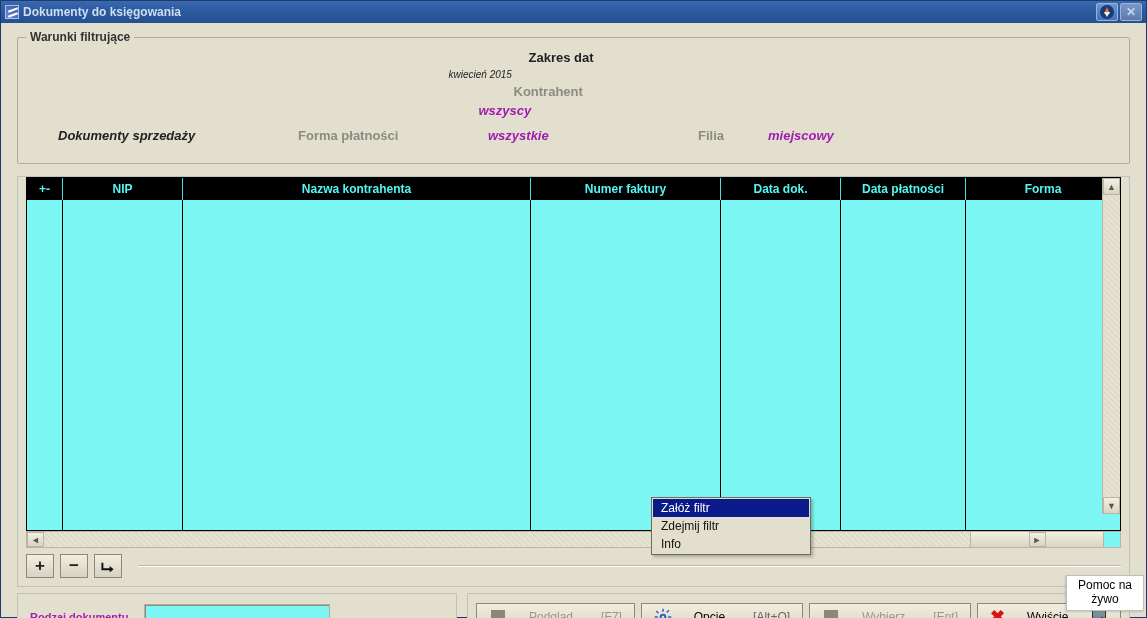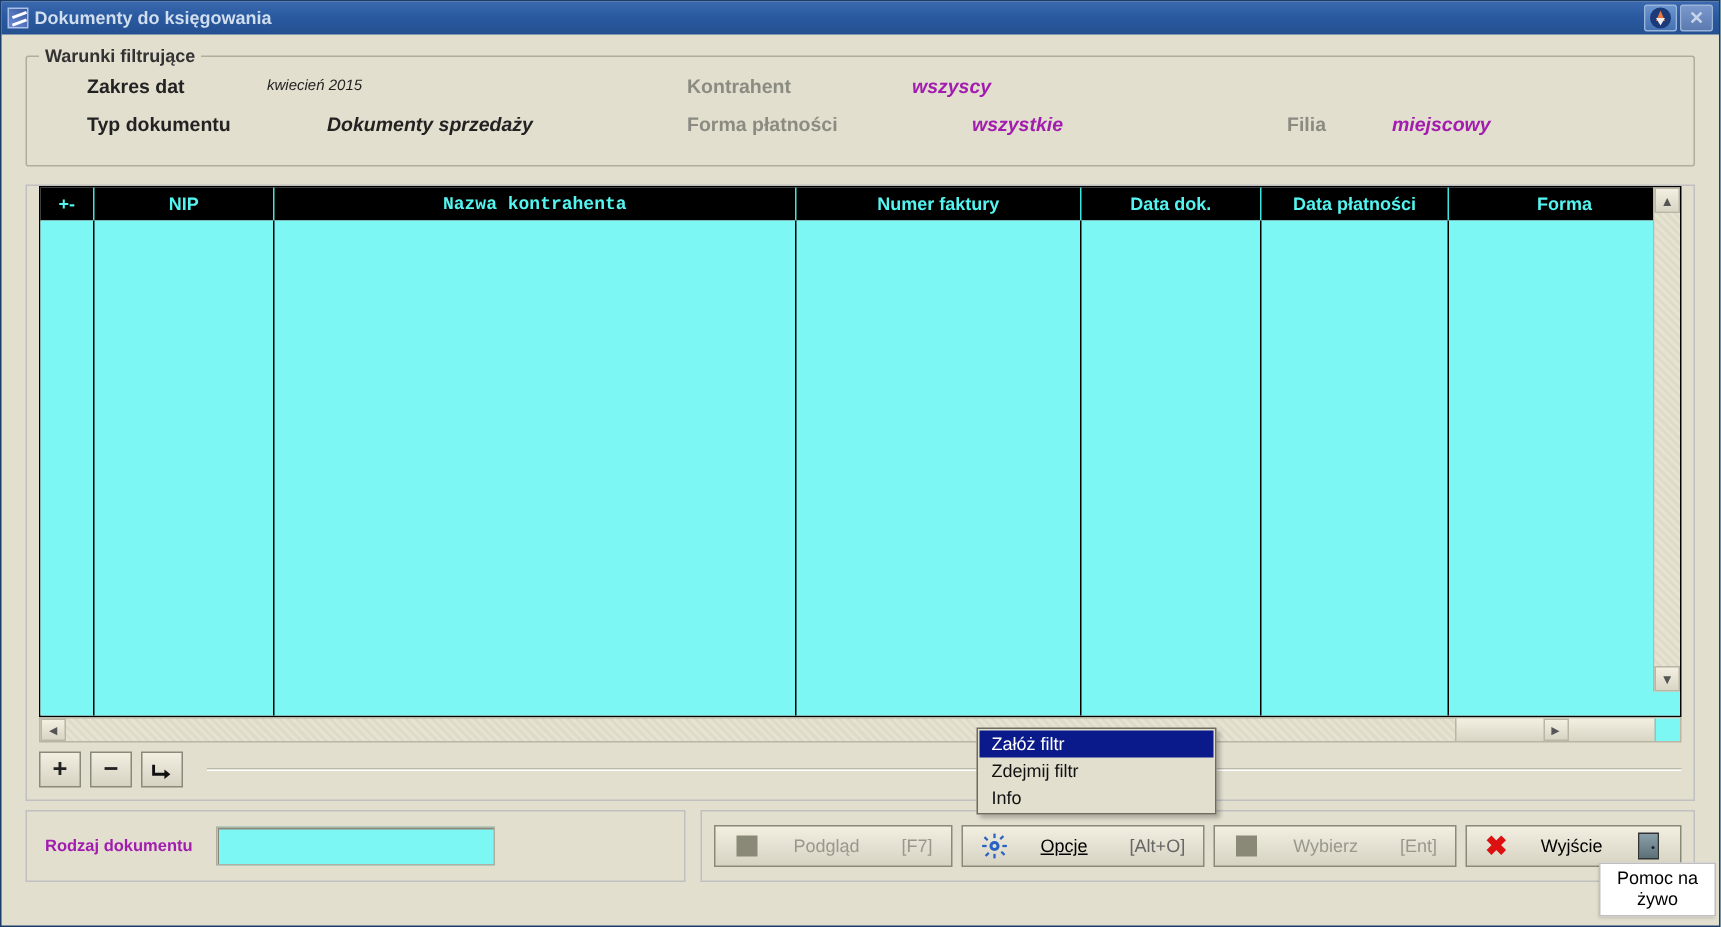--- a/index.html
+++ b/index.html
@@ -137,21 +137,21 @@
     align-items: stretch;
     background: #7df7f3;
   }
   .grid-body > div {
     border-right: 1px solid #000;
   }
   .grid-body > div:last-child { border-right: none; }
 
   .col0 { width:36px; }
   .col1 { width:120px; }
-  .col2 { width:348px;font-family:Liberation Mono, monospace; }
+  .col2 { width:348px; }
   .col3 { width:190px; }
   .col4 { width:120px; }
   .col5 { width:125px; }
   .col6 { flex:1; }
 
   .vscroll {
     position:absolute; right:0; top:0; bottom:16px; width:18px;
     background:#e9e6d7;
     border-left:1px solid #b9b6a6;
   }
@@ -246,21 +246,21 @@
   .gear-svg { width:18px; height:18px; }
   .red-x { color:#d11; font-weight:bold; font-size:18px; line-height:1; }
   .context-door {
     width:14px;height:18px;background:linear-gradient(#8aa0a8,#5c7078);
     border:1px solid #333;position:relative;
   }
   .context-door::after{content:"";position:absolute;right:2px;top:8px;width:2px;height:2px;background:#222;border-radius:50%;}
 
   .context-menu {
     position:absolute;
-    left: 650px; top: 484px;
+    left: 650px; top: 496px;
     width: 160px;
     background:#e2dfcf;
     border:1px solid #6e6c5e;
     box-shadow: 2px 2px 3px rgba(0,0,0,.25);
     z-index: 50;
     padding:1px;
   }
   .ctx-item {
     padding: 2px 8px;
     font-size:12px;
@@ -305,29 +305,28 @@
     <div class="titlebar-btn close">
       <span>✕</span>
     </div>
   </div>
 
   <div class="client">
 
     <div class="fieldset">
       <span class="legend">Warunki filtrujące</span>
 
-      <div class="filter-row" style="margin-left:30px;">
+      <div class="filter-row" style="margin-left:30px;flex-direction:column;">
         <div class="lbl-dark" style="width:120px">Zakres dat</div>
         <div class="val-dark-italic" style="width:280px">kwiecień 2015</div>
         <div class="lbl-gray" style="width:150px">Kontrahent</div>
         <div class="val-gray-italic" style="width:220px">wszyscy</div>
       </div>
 
       <div class="filter-row" style="margin-left:30px; margin-top:6px;">
-        <div class="lbl-dark" style="width:160px">Typ dokumentu</div>
         <div class="val-dark-italic2" style="width:240px">Dokumenty sprzedaży</div>
         <div class="lbl-gray" style="width:190px">Forma płatności</div>
         <div class="val-gray-italic" style="width:210px">wszystkie</div>
         <div class="lbl-gray" style="width:70px">Filia</div>
         <div class="val-gray-italic">miejscowy</div>
       </div>
     </div>
 
     <div class="grid-box" style="position:relative; padding-top:0;">
       <div class="grid-outer">

